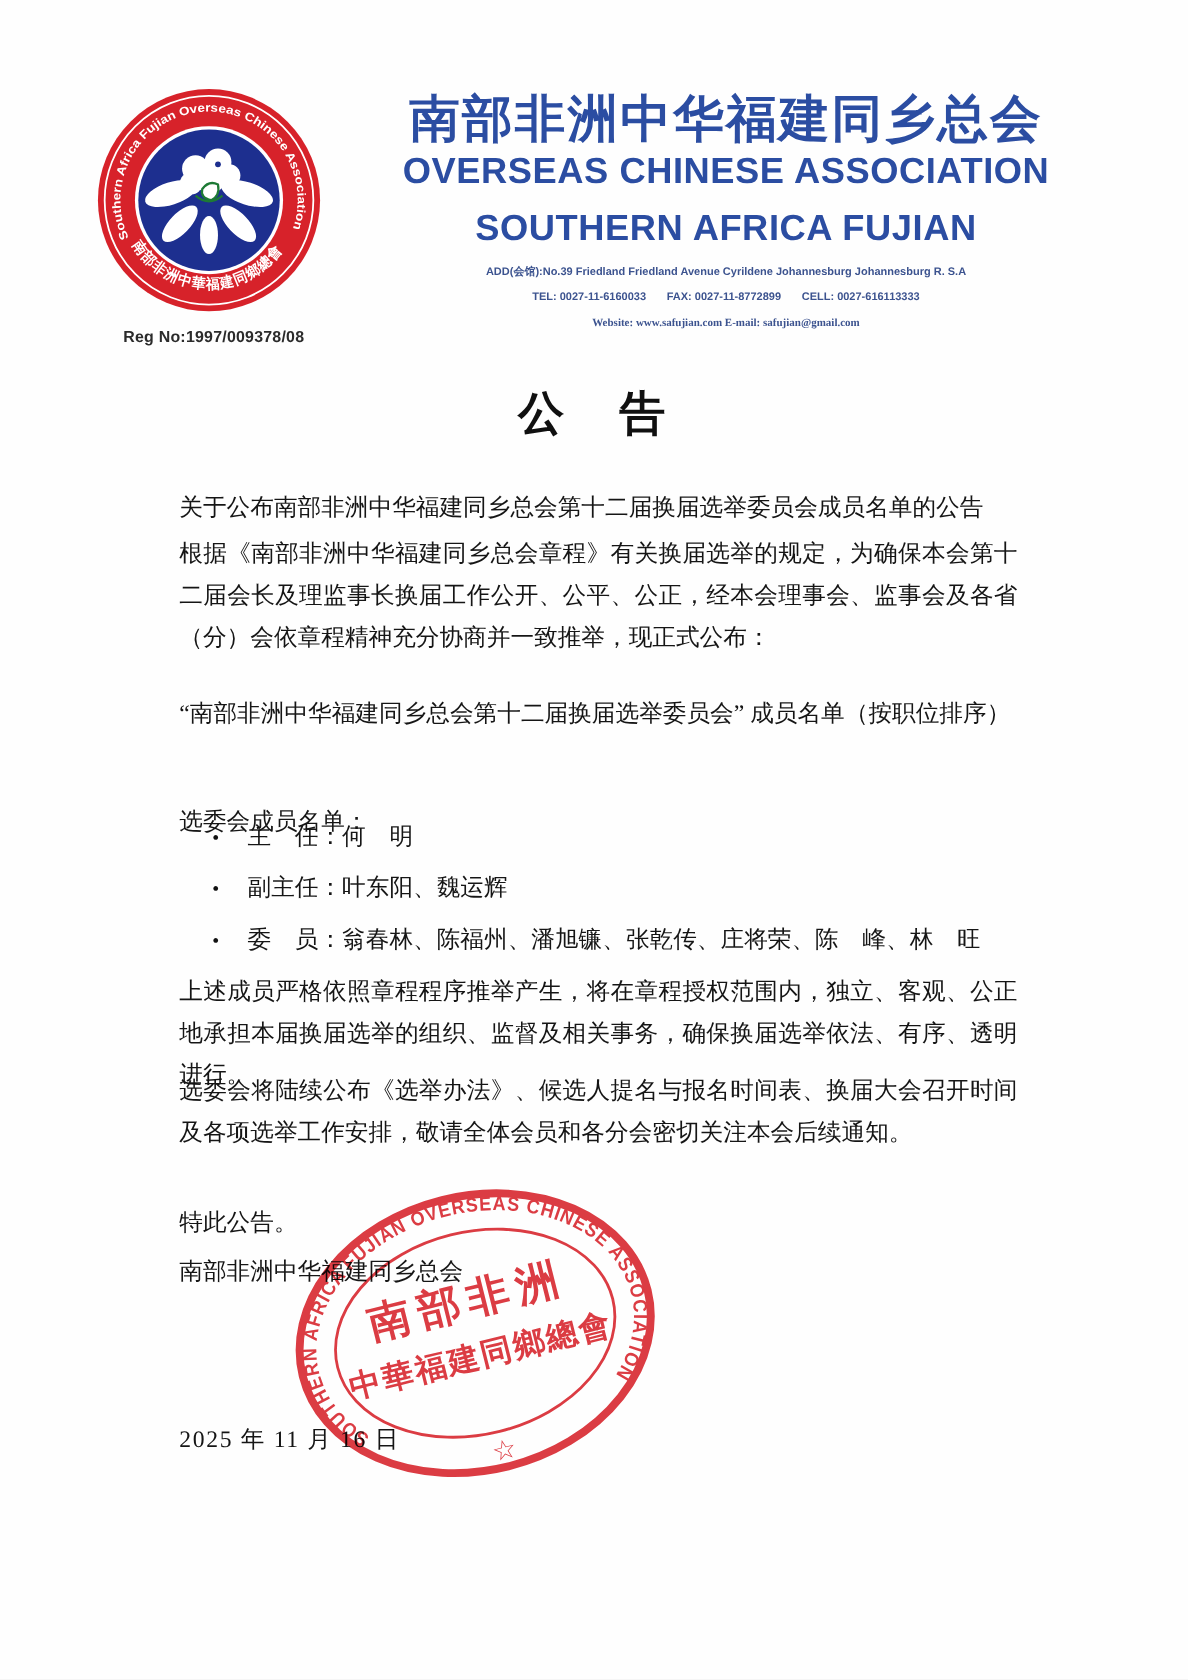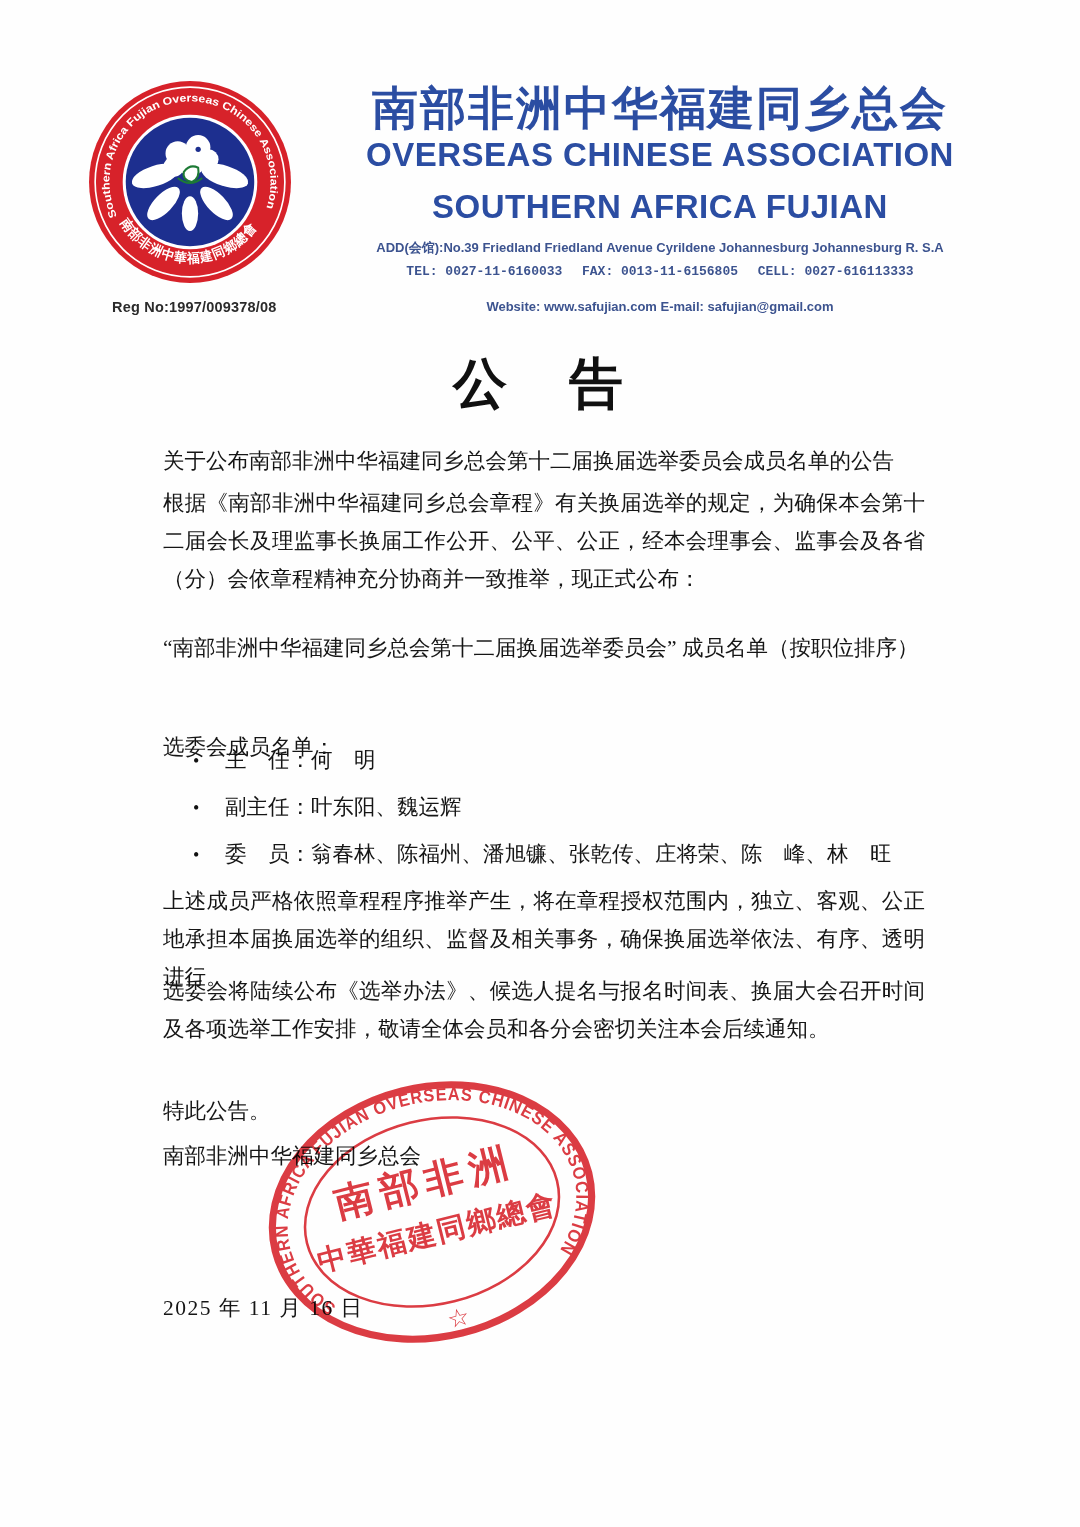--- a/index.html
+++ b/index.html
@@ -30,31 +30,31 @@
     letter-spacing: 2px; line-height: 1.1; white-space: nowrap;
   }
   .h-en {
     font-family: "Liberation Sans", sans-serif;
     font-size: 33px; font-weight: 700; color: #2b4da2;
     line-height: 40px; letter-spacing: .5px; white-space: nowrap;
   }
   .h-en1 { margin-top: 12px; }
   .contact {
     font-family: "Liberation Sans", sans-serif;
-    font-size: 13px; font-weight: 600; color: #3c538f; line-height: 15px;
+    font-size: 10px; font-weight: 600; color: #3c538f; line-height: 15px;
   }
   .c-addr { margin-top: 13px; }
   .c-tel  { margin-top: 8px; }
-  .c-web  { margin-top: 20px; }
-  .c-tel span { margin: 0 8px; font-family: Liberation Mono, monospace; }
+  .c-web  { margin-top: 8px; font-family: Liberation Serif, serif; }
+  .c-tel span { margin: 0 8px; }
 
   
   .n-title {
     position: absolute; left: 0; top: 348px; width: 100%;
-    text-align: center; font-size: 54px; font-weight: 600;
+    text-align: center; font-size: 42px; font-weight: 600;
     color: #101010; letter-spacing: 4px;
   }
   .body-block {
     position: absolute; left: 163px; width: 762px;
     font-size: 21.5px; line-height: 38px; text-align: justify;
     color: #151515;
   }
   .b-subject { top: 442px; }
   .b-basis   { top: 484px; }
   .b-announce{ top: 629px; }
@@ -139,21 +139,21 @@
   </div>
   <div class="regno">Reg No:1997/009378/08</div>
 
   <div class="header">
     <div class="h-zh">南部非洲中华福建同乡总会</div>
     <div class="h-en">OVERSEAS CHINESE ASSOCIATION</div>
     <div class="h-en h-en1">SOUTHERN AFRICA FUJIAN</div>
     <div class="contact c-addr">ADD(会馆):No.39 Friedland Friedland Avenue Cyrildene Johannesburg Johannesburg R. S.A</div>
     <div class="contact c-tel">
       <span>TEL: 0027-11-6160033</span>
-      <span>FAX: 0013-11-6156805</span>
+      <span>FAX: 0027-11-8772899</span>
       <span>CELL: 0027-616113333</span>
     </div>
     <div class="contact c-web">
       <span>Website: www.safujian.com</span>
       <span>E-mail: safujian@gmail.com</span>
     </div>
   </div>
 
   <div class="n-title">公　告</div>
 

